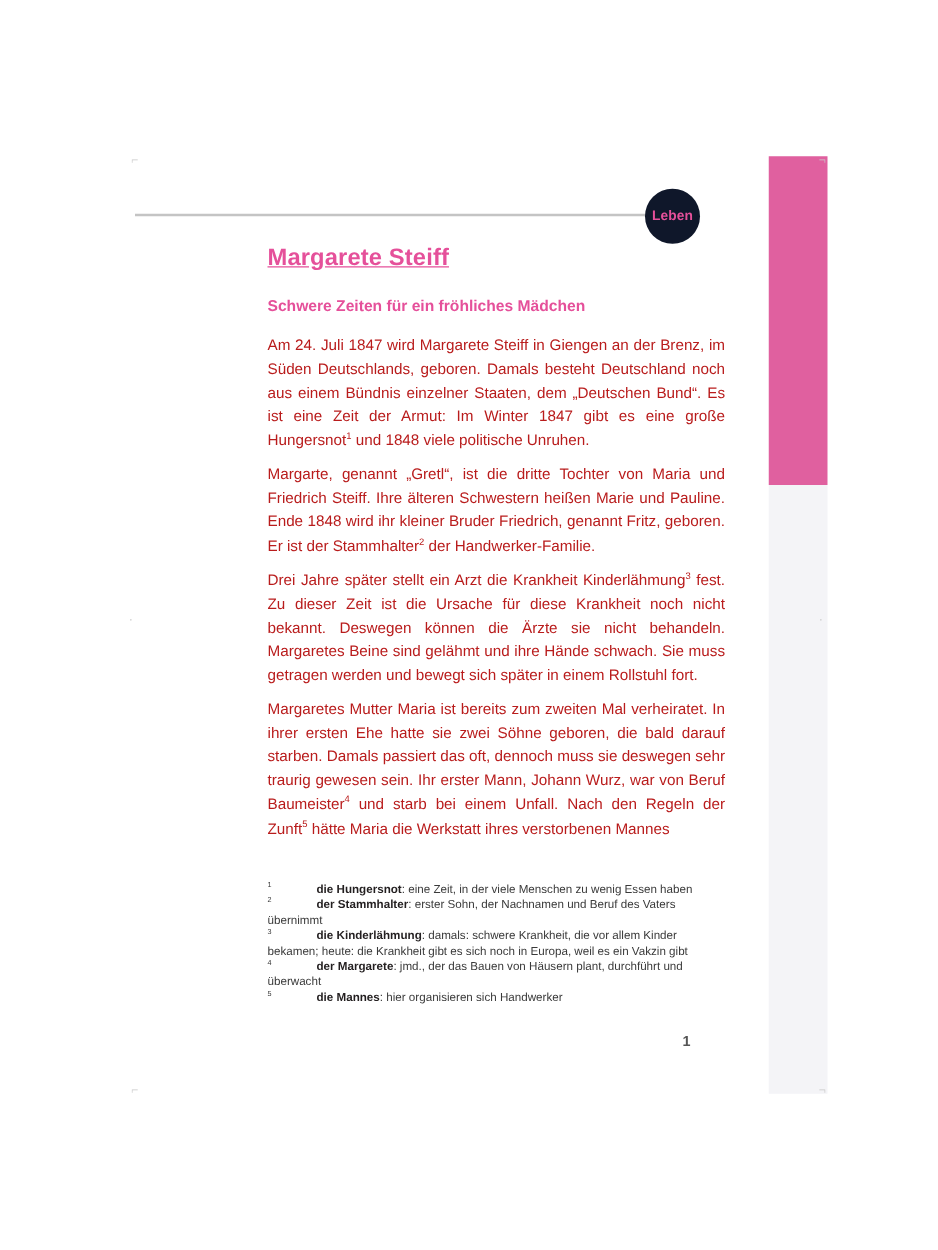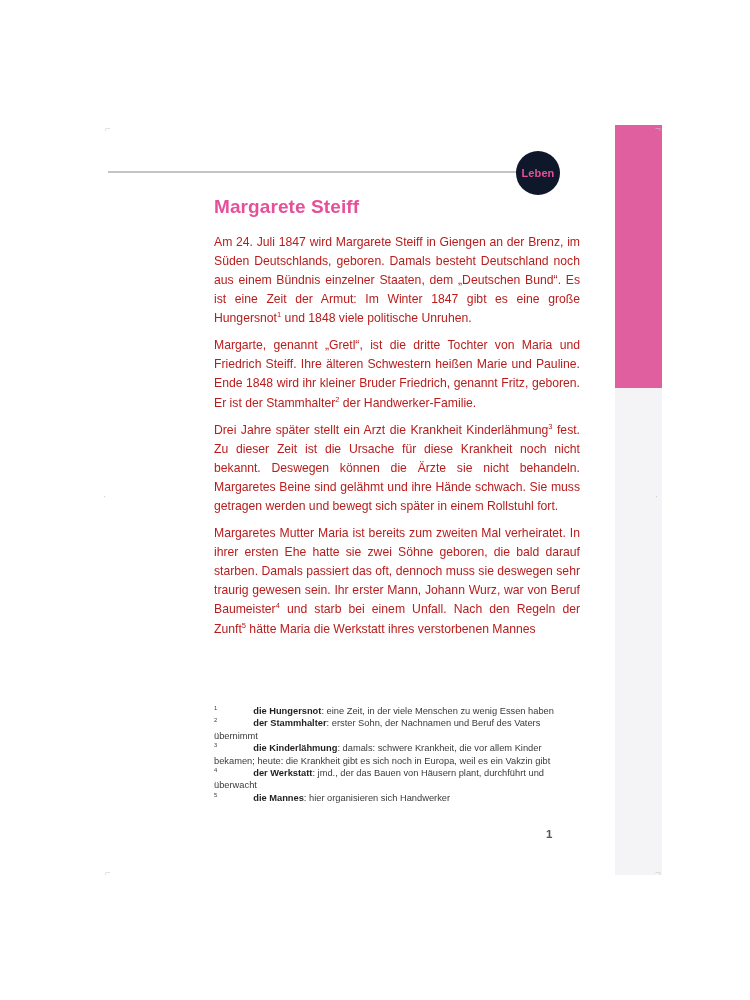--- a/index.html
+++ b/index.html
@@ -95,20 +95,21 @@
     width: 366px;
   }
 
   .doc-title {
     margin: 0;
     color: #e5509a;
     font-size: 19px;
     font-weight: 700;
     letter-spacing: 0.1px;
     line-height: 1.2;
+    text-decoration: underline;
   }
 
   .doc-subtitle {
     margin: 0;
     padding-top: 19px;
     color: #e5509a;
     font-size: 12.5px;
     font-weight: 700;
     line-height: 1.2;
   }
@@ -181,31 +182,32 @@
   <div class="crop-mark crop-br">¬</div>
 
   <div class="header-rule"></div>
 
   <div class="chapter-badge">
     <span class="chapter-badge-label">Leben</span>
   </div>
 
   <div class="content">
     <h1 class="doc-title">Margarete Steiff</h1>
+    <h2 class="doc-subtitle">Schwere Zeiten für ein fröhliches Mädchen</h2>
     <div class="body-text">
         <p>Am 24. Juli 1847 wird Margarete Steiff in Giengen an der Brenz, im Süden Deutschlands, geboren. Damals besteht Deutschland noch aus einem Bündnis einzelner Staaten, dem „Deutschen Bund“. Es ist eine Zeit der Armut: Im Winter 1847 gibt es eine große Hungersnot<sup>1</sup> und 1848 viele politische Unruhen.</p>
         <p>Margarte, genannt „Gretl“, ist die dritte Tochter von Maria und Friedrich Steiff. Ihre älteren Schwestern heißen Marie und Pauline. Ende 1848 wird ihr kleiner Bruder Friedrich, genannt Fritz, geboren. Er ist der Stammhalter<sup>2</sup> der Handwerker-Familie.</p>
         <p>Drei Jahre später stellt ein Arzt die Krankheit Kinderlähmung<sup>3</sup> fest. Zu dieser Zeit ist die Ursache für diese Krankheit noch nicht bekannt. Deswegen können die Ärzte sie nicht behandeln. Margaretes Beine sind gelähmt und ihre Hände schwach. Sie muss getragen werden und bewegt sich später in einem Rollstuhl fort.</p>
         <p>Margaretes Mutter Maria ist bereits zum zweiten Mal verheiratet. In ihrer ersten Ehe hatte sie zwei Söhne geboren, die bald darauf starben. Damals passiert das oft, dennoch muss sie deswegen sehr traurig gewesen sein. Ihr erster Mann, Johann Wurz, war von Beruf Baumeister<sup>4</sup> und starb bei einem Unfall. Nach den Regeln der Zunft<sup>5</sup> hätte Maria die Werkstatt ihres verstorbenen Mannes</p>
       </div>
   </div>
 
   <div class="footnotes">
       <p><sup>1</sup><span class="fn-term">die Hungersnot</span><span>: eine Zeit, in der viele Menschen zu wenig Essen haben</span></p>
       <p><sup>2</sup><span class="fn-term">der Stammhalter</span><span>: erster Sohn, der Nachnamen und Beruf des Vaters übernimmt</span></p>
       <p><sup>3</sup><span class="fn-term">die Kinderlähmung</span><span>: damals: schwere Krankheit, die vor allem Kinder bekamen; heute: die Krankheit gibt es sich noch in Europa, weil es ein Vakzin gibt</span></p>
-      <p><sup>4</sup><span class="fn-term">der Werkstatt</span><span>: jmd., der das Bauen von Häusern plant, durchführt und überwacht</span></p>
+      <p><sup>4</sup><span class="fn-term">der Margarete</span><span>: jmd., der das Bauen von Häusern plant, durchführt und überwacht</span></p>
       <p><sup>5</sup><span class="fn-term">die Mannes</span><span>: hier organisieren sich Handwerker</span></p>
     </div>
 
   <div class="page-number">1</div>
 
 </div>
 
 </body></html>

